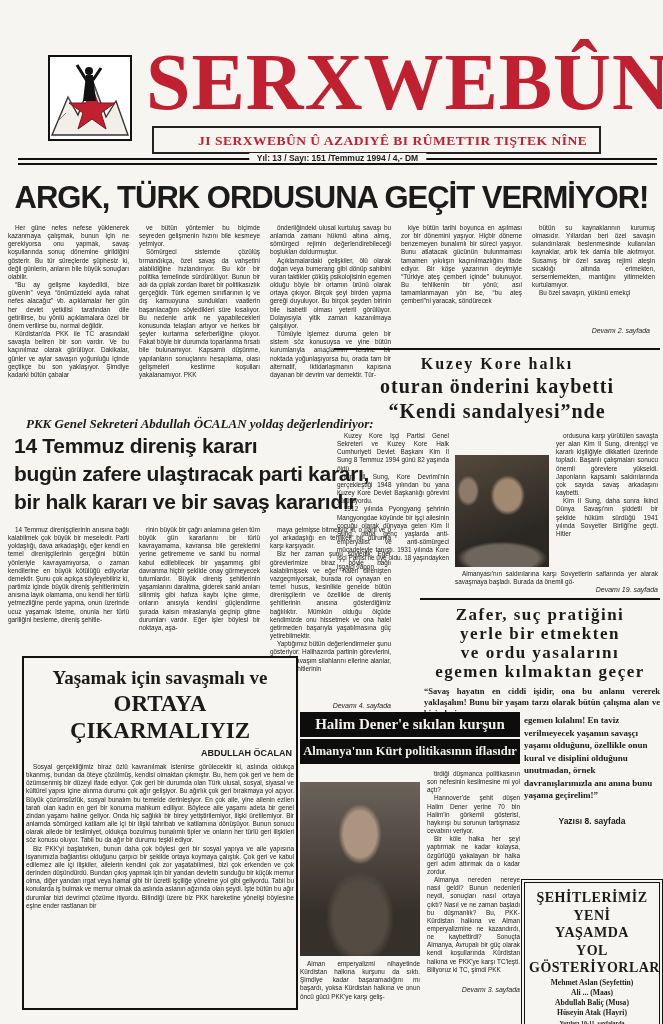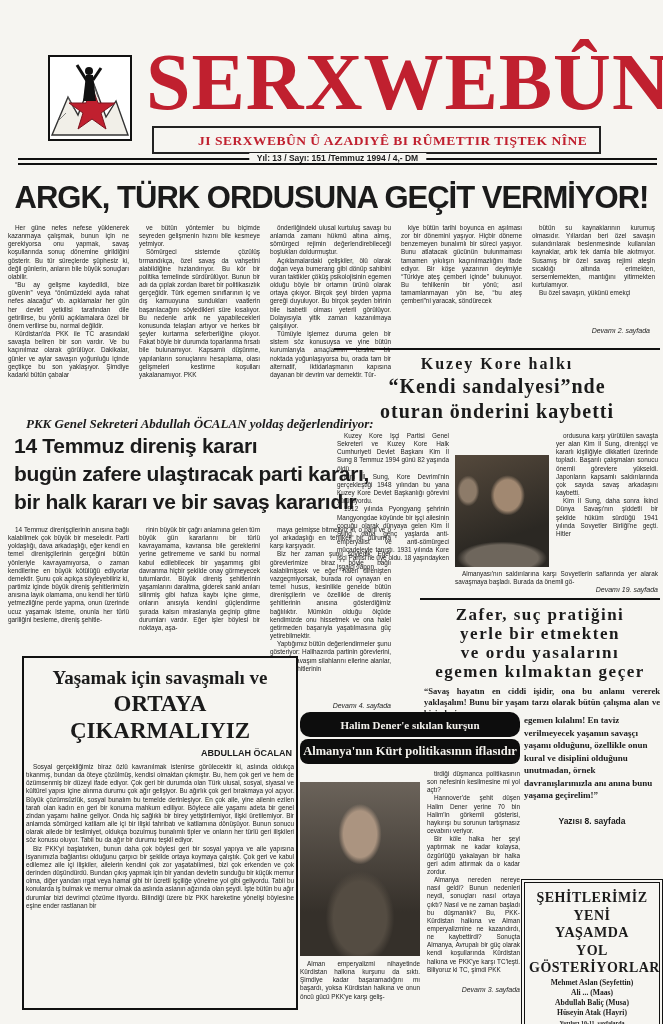--- a/index.html
+++ b/index.html
@@ -137,22 +137,22 @@
     <div class="col" style="height:248px;">
         <p>Sosyal gerçekliğimiz biraz özlü kavranılmak istenirse görülecektir ki, aslında oldukça tıkanmış, bundan da öteye çözülmüş, kendisi olmaktan çıkmıştır. Bu, hem çok geri ve hem de özümsenmiş bir düzeyi ifade ediyor. Çok geri bir durumda olan Türk ulusal, sosyal, siyasal ve kültürel yapısı içine alınma durumu çok ağır gelişiyor. Bu ağırlık çok geri bırakmaya yol açıyor. Büyük çözümsüzlük, sosyal bunalım bu temelde derinleşiyor. En çok aile, yine ailenin ezilen tarafı olan kadın en geri bir konuma mahkum ediliyor. Böylece aile yaşamı adeta bir genel zindan yaşamı haline geliyor. Onda hiç sağlıklı bir birey yetiştirilemiyor, ilişki üretilemiyor. Bir anlamda sömürgeci katliam aile içi bir ilişki tahribatı ve katliamına dönüşüyor. Bunun sonucu olarak ailede bir teslimiyet, oldukça bozulmuş bunalımlı tipler ve onların her türlü geri ilişkileri söz konusu oluyor. Tabii bu da ağır bir durumu teşkil ediyor.</p>
         <p>Biz PKK'yi başlatırken, bunun daha çok böylesi geri bir sosyal yapıya ve aile yapısına isyanımızla bağlantısı olduğunu çarpıcı bir şekilde ortaya koymaya çalıştık. Çok geri ve kabul edilemez aile içi ilişkiler, ailelerin kendini çok zor yaşatabilmesi, bizi çok erkenden ve çok derinden düşündürdü. Bundan çıkış yapmak için bir yandan devletin sunduğu bir küçük memur olma, diğer yandan ırgat veya hamal gibi bir ücretli işçiliğe yönelme yol gibi geliyordu. Tabii bu konularda iş bulmak ve memur olmak da aslında aslanın ağzında olan şeydi. İşte bütün bu ağır durumlar bizi devrimci çözüme itiyordu. Bilindiği üzere biz PKK hareketine yönelişi böylesine eşine ender rastlanan bir</p>
       </div>
 
   </div>
 
   <div class="abs rule" style="left:334px;top:348px;width:326px;height:2px;"></div>
   <div class="abs kk-kicker" style="left:335px;top:355px;width:324px;">Kuzey Kore halkı</div>
   <div class="abs serif-h kk-h" style="left:335px;top:374px;width:324px;">
+      <div class="h-line">oturan önderini kaybetti</div>
       <div class="h-line">“Kendi sandalyesi”nde</div>
-      <div class="h-line">oturan önderini kaybetti</div>
     </div>
 
   <div class="abs col" style="left:337px;top:432px;width:112px;height:166px;">
       <p>Kuzey Kore İşçi Partisi Genel Sekreteri ve Kuzey Kore Halk Cumhuriyeti Devlet Başkanı Kim İl Sung 8 Temmuz 1994 günü 82 yaşında öldü.</p>
       <p>Kim İl Sung, Kore Devrimi'nin gerçekleştiği 1948 yılından bu yana Kuzey Kore Devlet Başkanlığı görevini yürütüyordu.</p>
       <p>1912 yılında Pyongyang şehrinin Mangyongdae köyünde bir işçi ailesinin çocuğu olarak dünyaya gelen Kim İl Sung, daha genç yaşlarda anti-emperyalist ve anti-sömürgeci mücadeleyle tanıştı. 1931 yılında Kore İşçi Partisi'ne üye oldu. 18 yaşındayken işgalci Japon</p>
     </div>
   <div class="abs photo photo-kim" style="left:455px;top:455px;width:94px;height:112px;"></div>
   <div class="abs col" style="left:556px;top:432px;width:102px;height:136px;">
       <p>ordusuna karşı yürütülen savaşta yer alan Kim İl Sung, direnişçi ve kararlı kişiliğiyle dikkatleri üzerinde topladı. Başarılı çalışmaları sonucu önemli görevlere yükseldi. Japonların kapsamlı saldırılarında çok sayıda savaş arkadaşını kaybetti.</p>
@@ -167,22 +167,22 @@
   <div class="abs serif-h zafer-h" style="left:420px;top:605px;width:240px;">
       <div class="h-line">Zafer, suç pratiğini</div>
       <div class="h-line">yerle bir etmekten</div>
       <div class="h-line">ve ordu yasalarını</div>
       <div class="h-line">egemen kılmaktan geçer</div>
     </div>
   <div class="abs quote" style="left:424px;top:686px;width:236px;">“Savaş hayatın en ciddi işidir, ona bu anlamı vererek yaklaşalım! Bunu bir yaşam tarzı olarak bütün çalışma alan ve birimlerine</div>
   <div class="abs quote2" style="left:524px;top:714px;width:136px;">egemen kılalım! En taviz verilmeyecek yaşamın savaşçı yaşamı olduğunu, özellikle onun kural ve disiplini olduğunu unutmadan, örnek davranışlarımızla anı anına bunu yaşama geçirelim!”</div>
   <div class="abs note" style="left:524px;top:816px;width:136px;">Yazısı 8. sayfada</div>
 
-  <div class="abs banner" style="left:300px;top:712px;width:220px;height:25px;font-size:11px;border-radius:10px;">Halim Dener'e sıkılan kurşun</div>
-  <div class="abs banner" style="left:300px;top:739px;width:220px;height:25px;font-size:12.5px;border-radius:8px;">Almanya'nın Kürt politikasının iflasıdır</div>
+  <div class="abs banner" style="left:300px;top:712px;width:220px;height:25px;font-size:15px;">Halim Dener'e sıkılan kurşun</div>
+  <div class="abs banner" style="left:300px;top:739px;width:220px;height:25px;font-size:12.5px;">Almanya'nın Kürt politikasının iflasıdır</div>
   <div class="abs photo photo-halim" style="left:300px;top:782px;width:120px;height:174px;"></div>
   <div class="abs col" style="left:427px;top:770px;width:93px;height:212px;">
       <p>tirdiği düşmanca politikasının son nefesinin kesilmesine mi yol açtı?</p>
       <p>Hannover'de şehit düşen Halim Dener yerine 70 bin Halim'in görkemli gösterisi, haykırışı bu sorunun tartışmasız cevabını veriyor.</p>
       <p>Bir köle halka her şeyi yaptırmak ne kadar kolaysa, özgürlüğü yakalayan bir halka geri adım attırmak da o kadar zordur.</p>
       <p>Almanya nereden nereye nasıl geldi? Bunun nedenleri neydi, sonuçları nasıl ortaya çıktı? Nasıl ve ne zaman başladı bu düşmanlık? Bu, PKK-Kürdistan halkına ve Alman emperyalizmine ne kazandırdı, ne kaybettirdi? Sonuçta Almanya, Avrupalı bir güç olarak kendi koşullarında Kürdistan halkına ve PKK'ye karşı TC'leşti. Biliyoruz ki TC, şimdi PKK</p>
     </div>
   <div class="abs cont" style="left:427px;top:986px;width:93px;">Devamı 3. sayfada</div>
   <div class="abs col" style="left:300px;top:960px;width:120px;height:48px;">
       <p>Alman emperyalizmi nihayetinde Kürdistan halkına kurşunu da sıktı. Şimdiye kadar başaramadığını mı başardı, yoksa Kürdistan halkına ve onun öncü gücü PKK'ye karşı geliş-</p>

